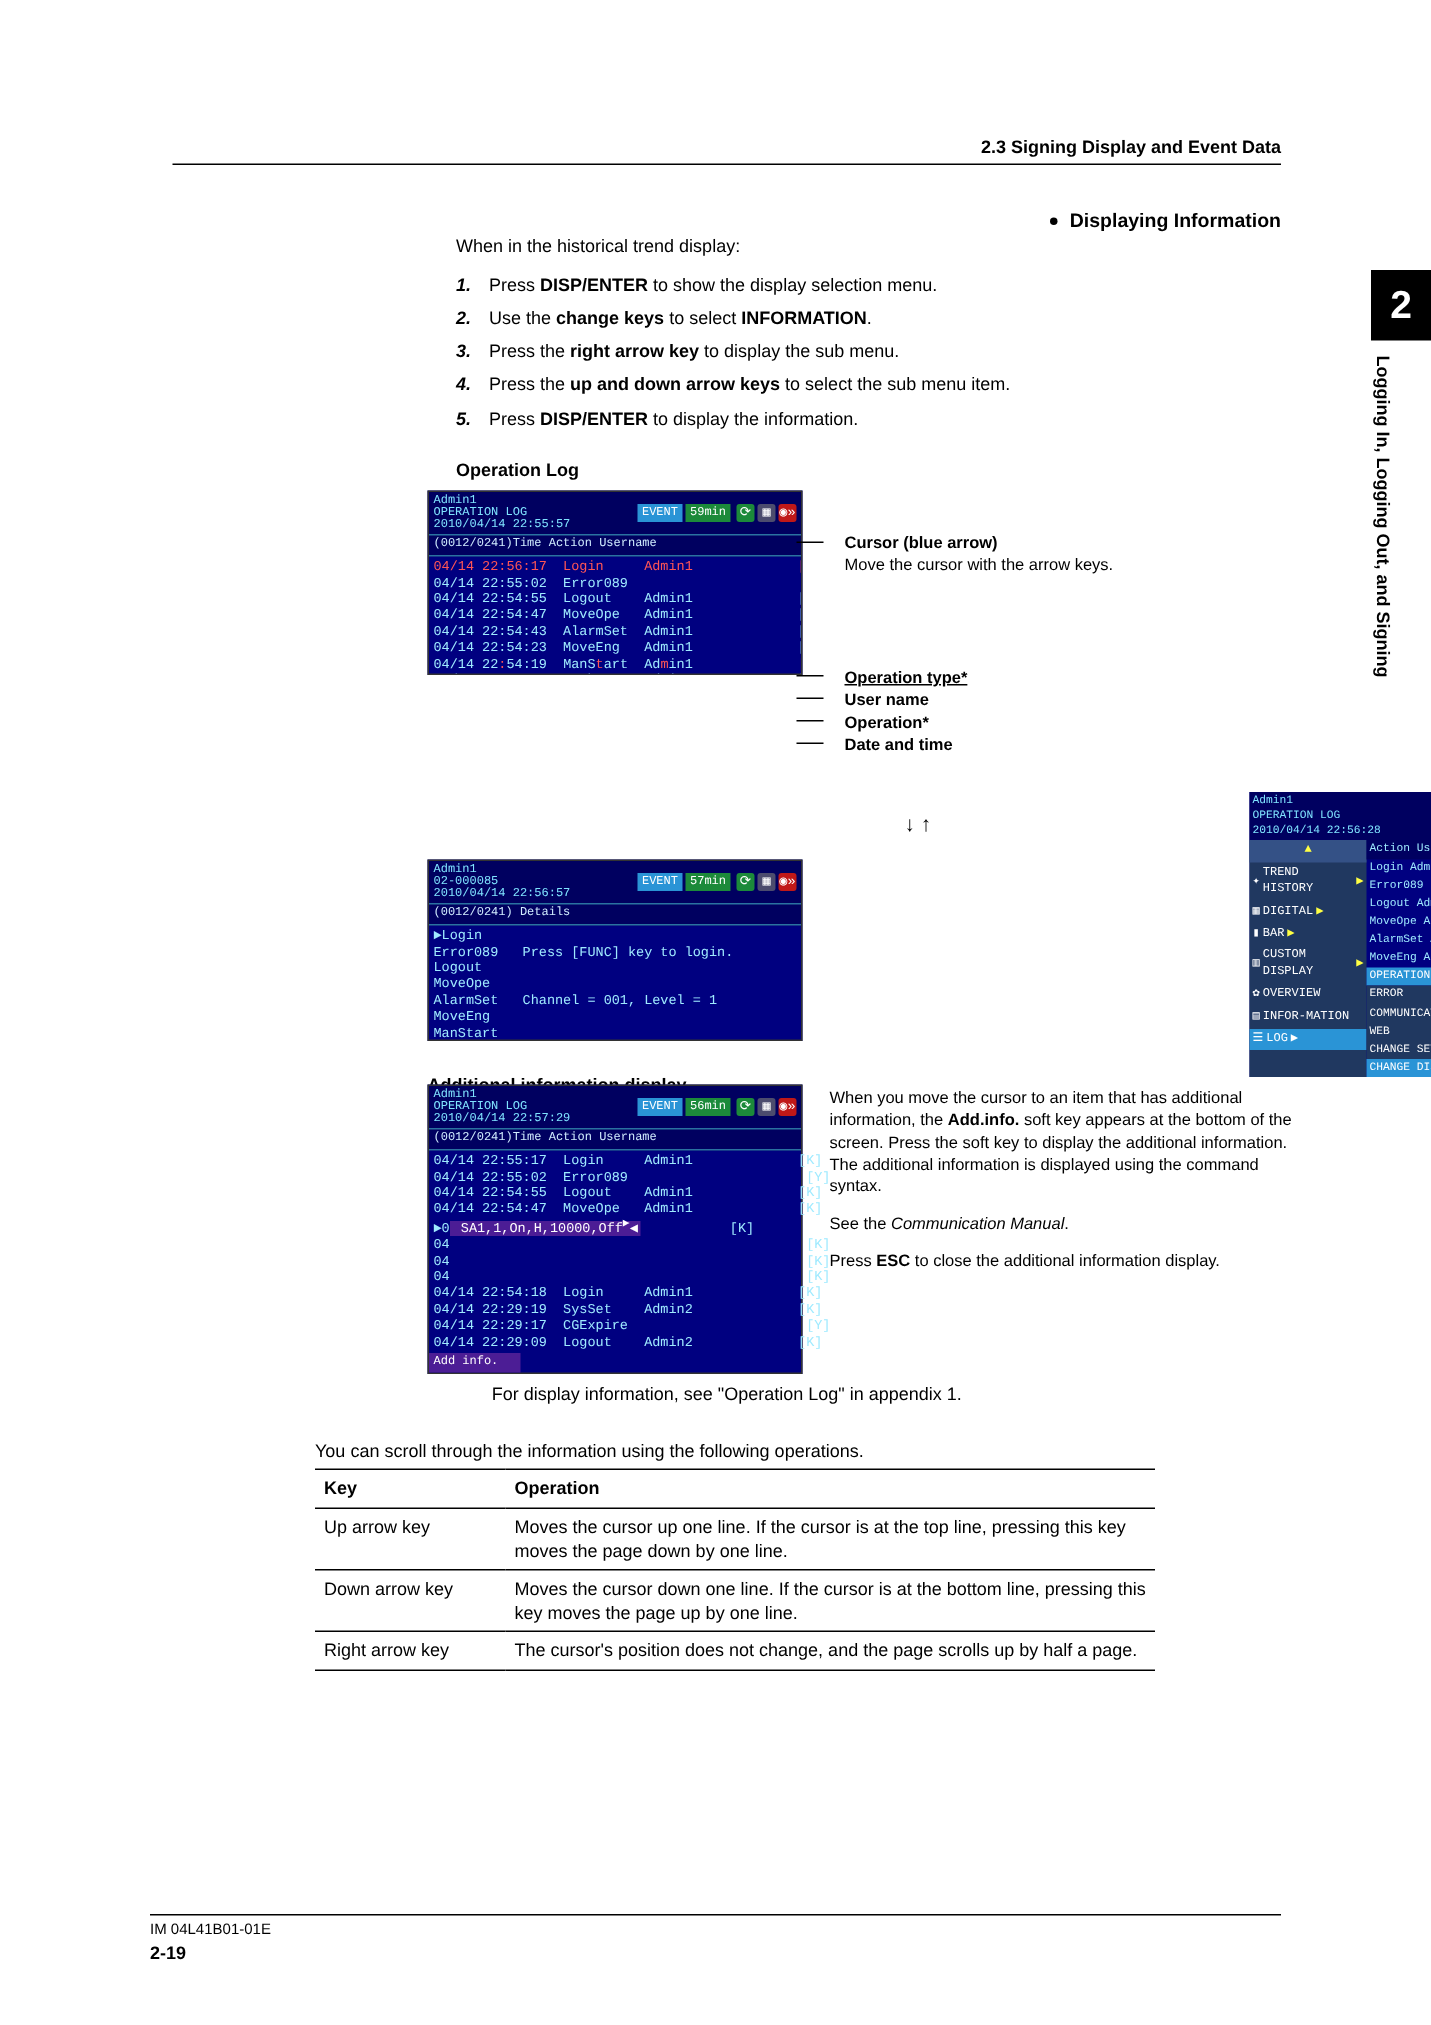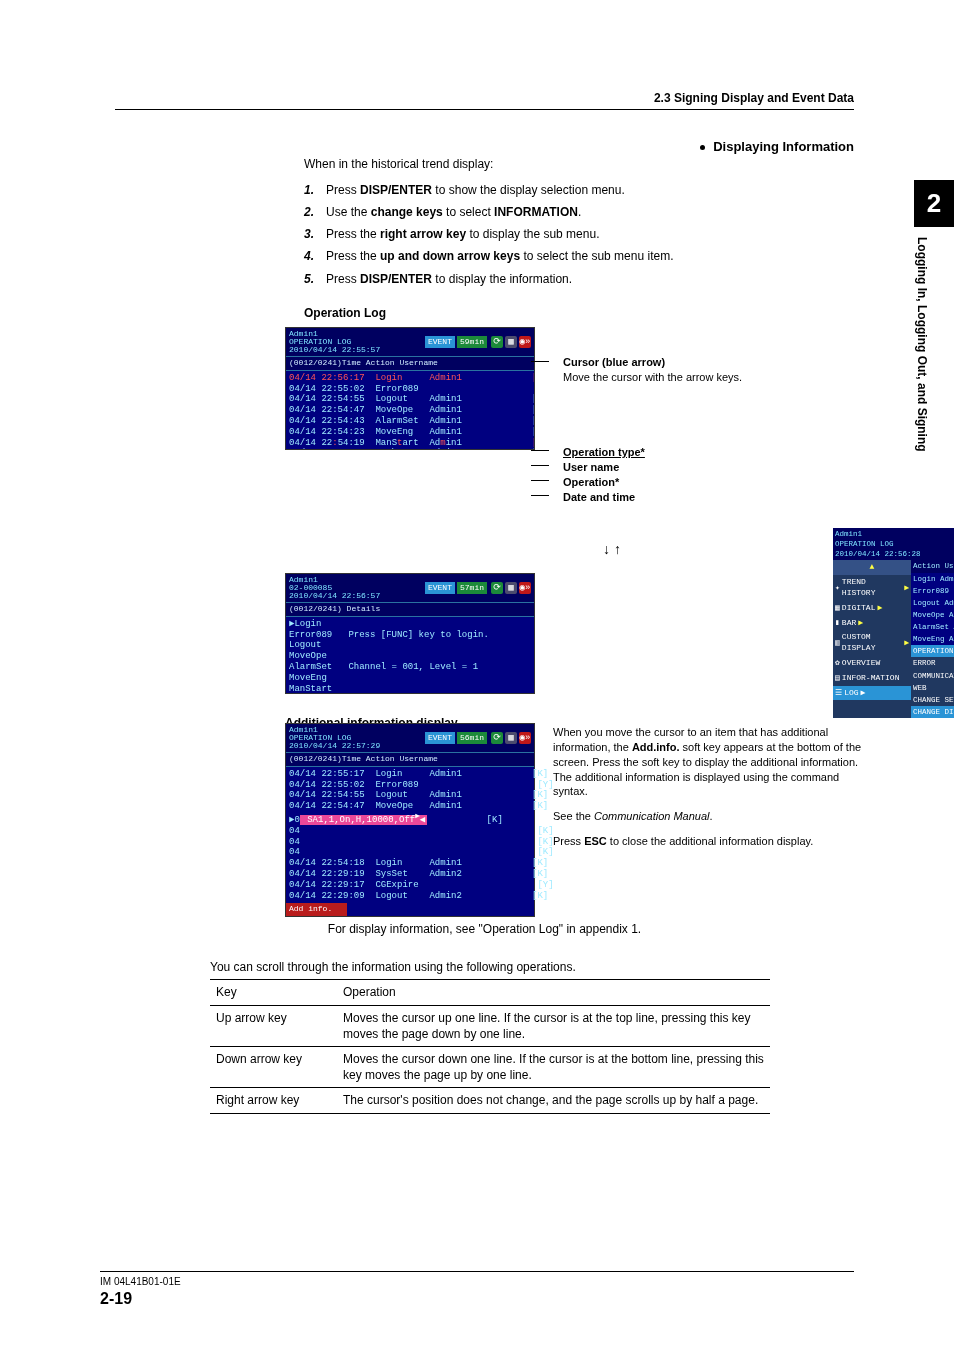--- a/index.html
+++ b/index.html
@@ -114,43 +114,43 @@
   .popup-screen .rt .r{padding:1px 2px;}
   .popup-screen .rt .r.sel{background:#2a94d6;color:#fff;}
   .popup-screen .small{font-size:7.5px;}
 
   .center-note { text-align:center; margin: 14px 0 22px 0;}
   .table-intro { margin-left: 95px; margin-bottom: 4px;}
   table.ops {
     border-collapse: collapse; width: 560px; margin-left:95px;
   }
   table.ops th {
-    text-align:left; font-weight:normal; padding:4px 6px; border-top:1.5px solid #000; border-bottom:1px solid #000;
+    text-align:left; font-weight:bold; padding:4px 6px; border-top:1.5px solid #000; border-bottom:1px solid #000;
   }
   table.ops td { padding:4px 6px; border-bottom:1px solid #000; vertical-align:top;}
 
   .chapter-tab {
     position:absolute; right:0; top:180px; width:40px;
   }
   .chapter-tab .bignum {
     background:#000; color:#fff; font-size:26px; font-weight:bold; text-align:center; padding:6px 0;
   }
   .chapter-tab .vlabel {
     writing-mode: vertical-rl; text-orientation: mixed;
     font-size:12px; font-weight:bold; padding:10px 10px 0 0; height:300px; text-align:left;
   }
   .footer {
     position:absolute; bottom:40px; left:100px; right:100px;
     display:flex; justify-content:space-between;
     font-size:10px; border-top:1px solid #000; padding-top:3px;flex-direction:column;
   }
-  .footer .pg { font-weight:bold; font-size:16px;}
+  .footer .pg { font-weight:bold; font-size:12px;}
   .bold { font-weight:bold;}
   .ital { font-style:italic;}
-  .sblue { background:#ec4899; color:#fff; padding:0 2px;}
+  .sblue { background:#4c1d95; color:#fff; padding:0 2px;}
 </style>
 </head>
 <body>
 
 <div class="page">
 
   <div class="section-header">2.3  Signing Display and Event Data</div>
 
   <div class="bullet-title">
     <span class="dot"></span><span>Displaying Information</span>
@@ -291,21 +291,21 @@
 04/14 22:54:55  Logout    Admin1             [K]
 04/14 22:54:47  MoveOpe   Admin1             [K]
 ►0<span class="sblue"> SA1,1,On,H,10000,Off<sup>▶</sup>◀</span>           [K]
 04                                            [K]
 04                                            [K]
 04                                            [K]
 04/14 22:54:18  Login     Admin1             [K]
 04/14 22:29:19  SysSet    Admin2             [K]
 04/14 22:29:17  CGExpire                      [Y]
 04/14 22:29:09  Logout    Admin2             [K]</div>
-      <div style="background:#b91c1c;color:#fff;padding:1px 3px;font-size:8px;width:55px;">Add info.</div>
+      <div style="background:#4c1d95;color:#fff;padding:1px 3px;font-size:8px;width:55px;">Add info.</div>
     </div>
 
     <div class="side-note">
       <div class="para"><span>When you move the cursor to an item that has additional information, the </span><span class="bold">Add.info.</span><span> soft key appears at the bottom of the screen. Press the soft key to display the additional information. The additional information is displayed using the command syntax.</span></div>
       <div class="para"><span>See the </span><span class="ital">Communication Manual</span><span>.</span></div>
       <div class="para"><span>Press </span><span class="bold">ESC</span><span> to close the additional information display.</span></div>
     </div>
   </div>
 
   <div class="center-note">For display information, see "Operation Log" in appendix 1.</div>

